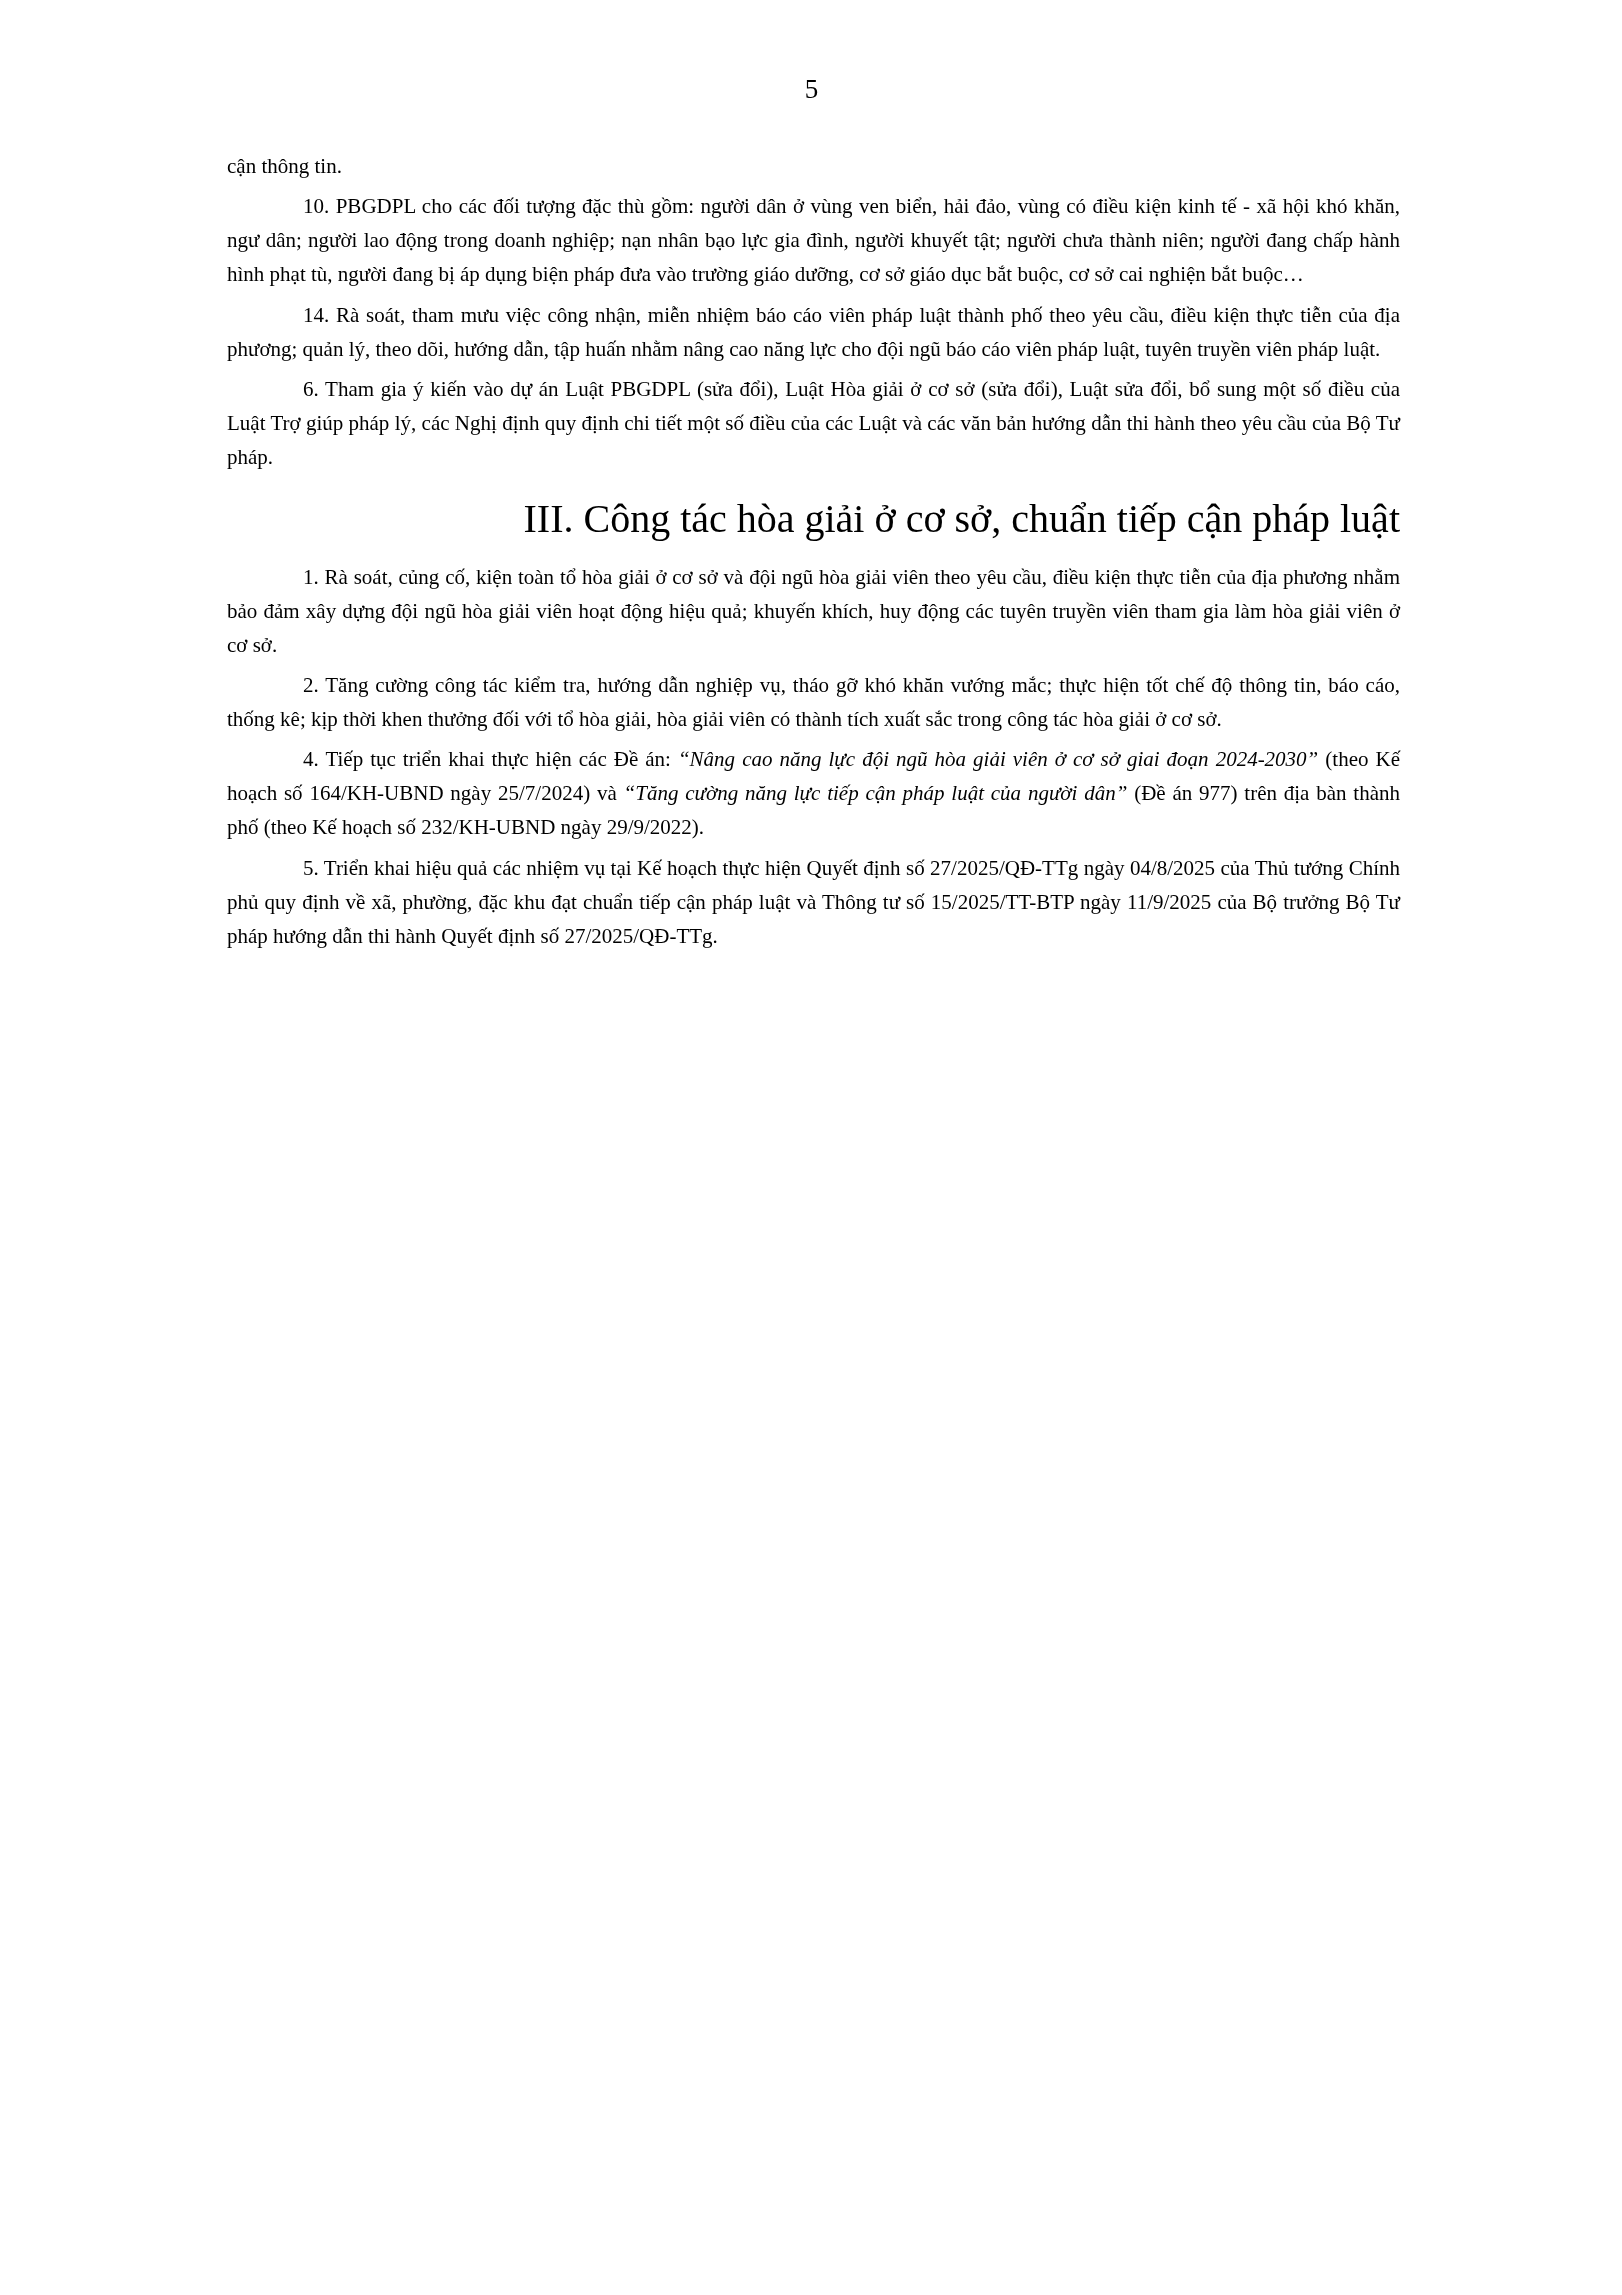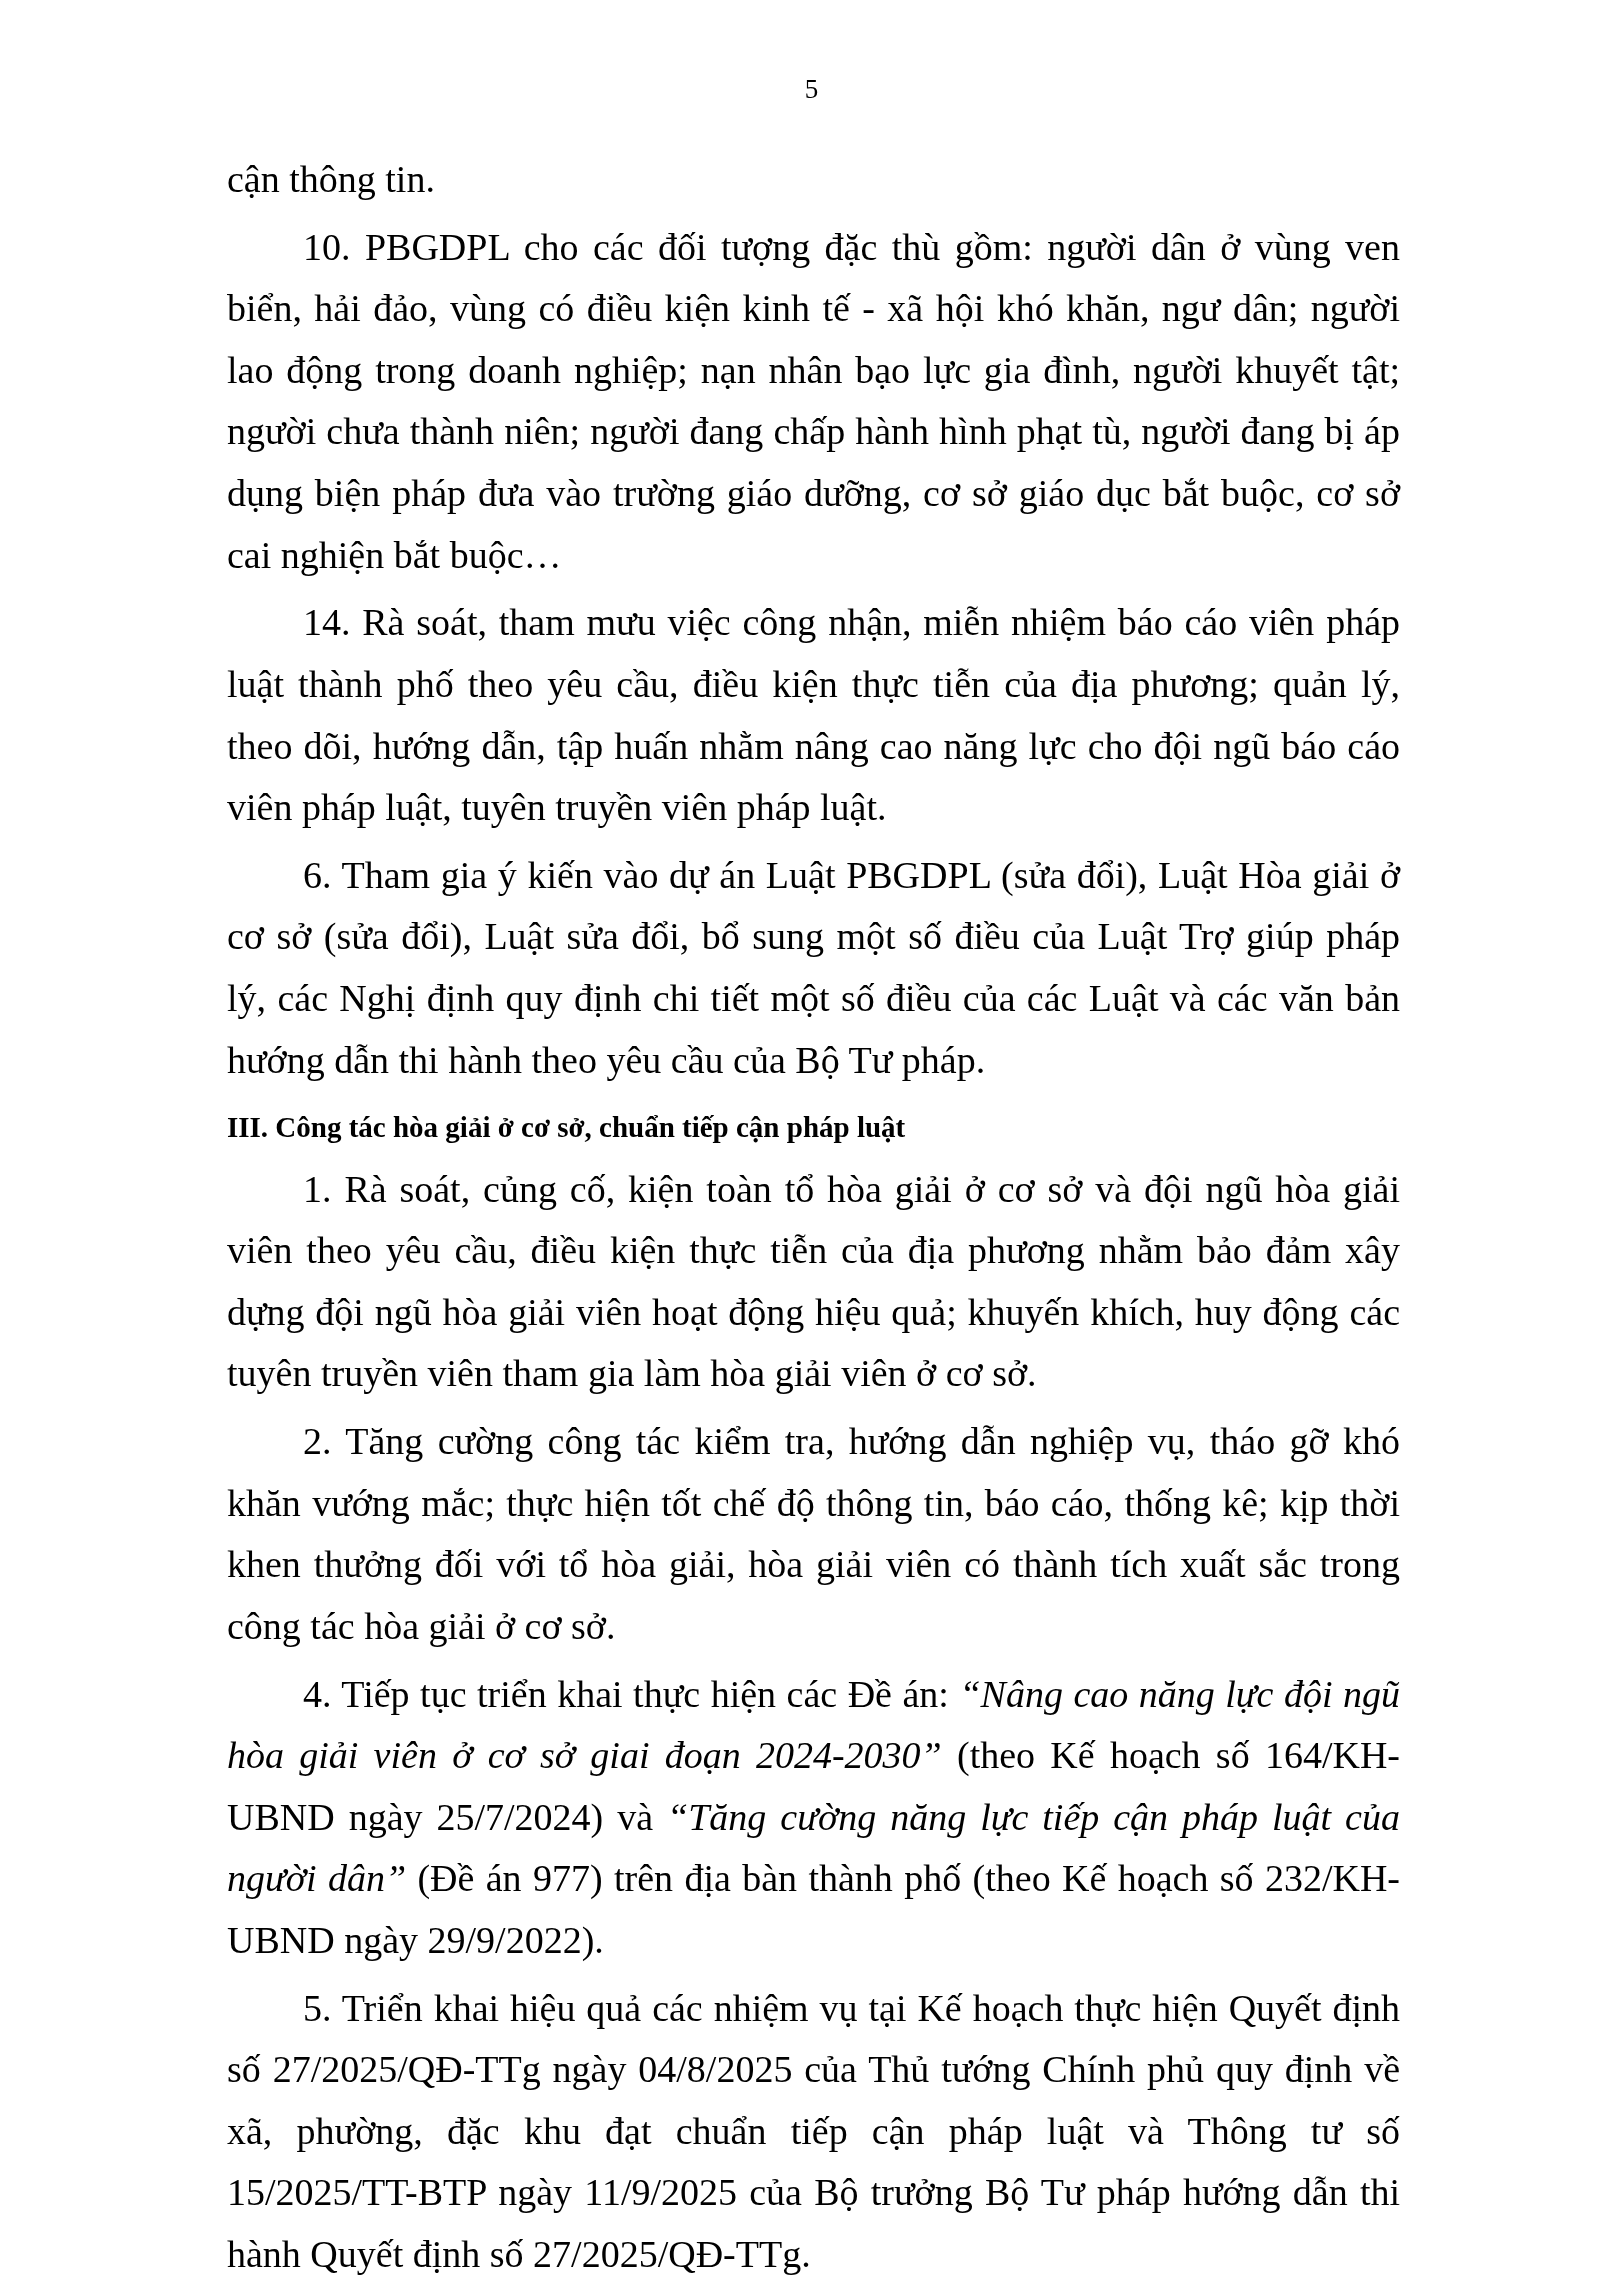--- a/index.html
+++ b/index.html
@@ -31,38 +31,38 @@
     line-height: 1;
   }
   .content {
     position: absolute;
     top: 149px;
     left: 227px;
     width: 1173px;
   }
   p {
     margin: 0 0 6.3px 0;
-    font-size: 38px;
+    font-size: 21px;
     line-height: 1.62;
     text-align: justify;
     text-justify: inter-word;
     hyphens: none;
   }
   p.indent {
     text-indent: 76px;
   }
   p.cont {
     text-indent: 0;
   }
   h3.heading {
     margin: 12.7px 0 8px 0;
-    font-size: 29px;
+    font-size: 40px;
     line-height: 1.62;
-    font-weight: bold;
-    text-align: left;
+    font-weight: normal;
+    text-align: right;
     text-indent: 0;
   }
   .ital {
     font-style: italic;
   }
 </style>
 </head>
 <body>
 
 <div class="page">

